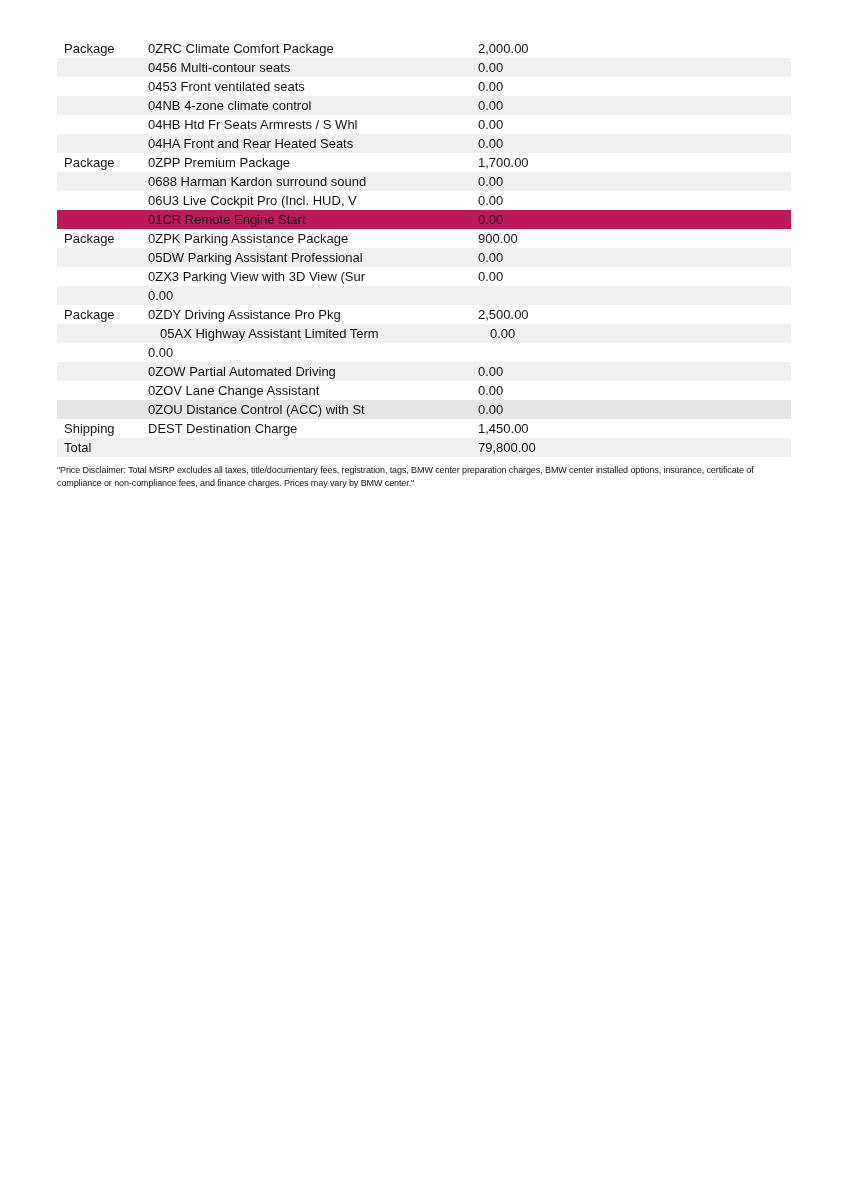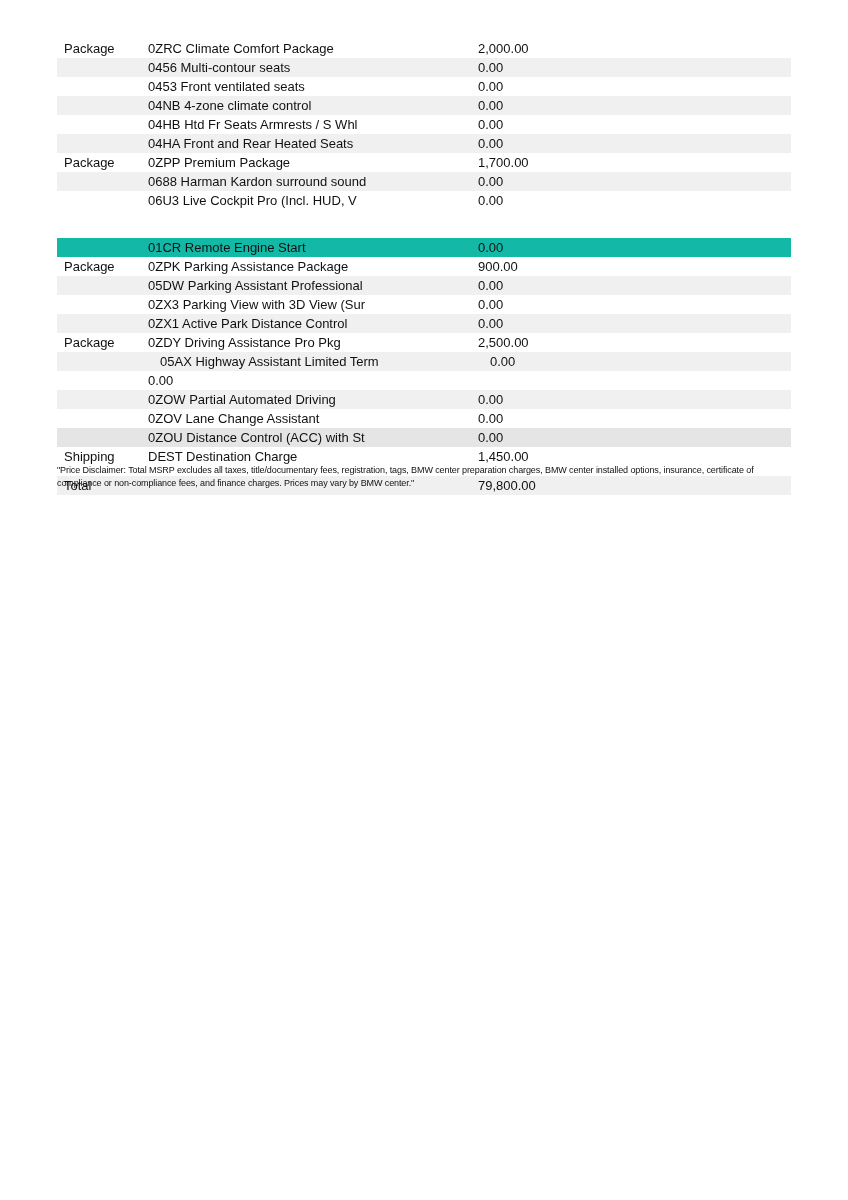--- a/index.html
+++ b/index.html
@@ -106,21 +106,21 @@
         <div class="cell item">0688 Harman Kardon surround sound</div>
         <div class="cell price">0.00</div>
         <div class="cell spacer"></div>
       </div>
       <div class="row">
         <div class="cell type"></div>
         <div class="cell item">06U3 Live Cockpit Pro (Incl. HUD, V</div>
         <div class="cell price">0.00</div>
         <div class="cell spacer"></div>
       </div>
-      <div class="row shaded" style="background: #14b8a6; margin-top: 28px;">
+      <div class="row shaded" style="background: #be185d;">
         <div class="cell type"></div>
         <div class="cell item">01CR Remote Engine Start</div>
         <div class="cell price">0.00</div>
         <div class="cell spacer"></div>
       </div>
       <div class="row">
         <div class="cell type">Package</div>
         <div class="cell item">0ZPK Parking Assistance Package</div>
         <div class="cell price">900.00</div>
         <div class="cell spacer"></div>
@@ -132,21 +132,20 @@
         <div class="cell spacer"></div>
       </div>
       <div class="row">
         <div class="cell type"></div>
         <div class="cell item">0ZX3 Parking View with 3D View (Sur</div>
         <div class="cell price">0.00</div>
         <div class="cell spacer"></div>
       </div>
       <div class="row shaded" style="background: rgb(240, 240, 240);">
         <div class="cell type"></div>
-        <div class="cell item">0ZX1 Active Park Distance Control</div>
         <div class="cell price">0.00</div>
         <div class="cell spacer"></div>
       </div>
       <div class="row">
         <div class="cell type">Package</div>
         <div class="cell item">0ZDY Driving Assistance Pro Pkg</div>
         <div class="cell price">2,500.00</div>
         <div class="cell spacer"></div>
       </div>
       <div class="row shaded" style="background: rgb(240, 240, 240); padding-left: 12px;">
@@ -177,21 +176,21 @@
         <div class="cell item">0ZOU Distance Control (ACC) with St</div>
         <div class="cell price">0.00</div>
         <div class="cell spacer"></div>
       </div>
       <div class="row">
         <div class="cell type">Shipping</div>
         <div class="cell item">DEST Destination Charge</div>
         <div class="cell price">1,450.00</div>
         <div class="cell spacer"></div>
       </div>
-      <div class="row shaded" style="background: rgb(240, 240, 240); margin-top: 10px;">
+      <div class="row shaded" style="background: rgb(240, 240, 240);">
         <div class="cell type">Total</div>
         <div class="cell item"></div>
         <div class="cell price">79,800.00</div>
         <div class="cell spacer"></div>
       </div>
     </div>
 
   <div class="disclaimer">"Price Disclaimer: Total MSRP excludes all taxes, title/documentary fees, registration, tags, BMW center preparation charges, BMW center installed options, insurance, certificate of compliance or non-compliance fees, and finance charges. Prices may vary by BMW center."</div>
 
 </div>

